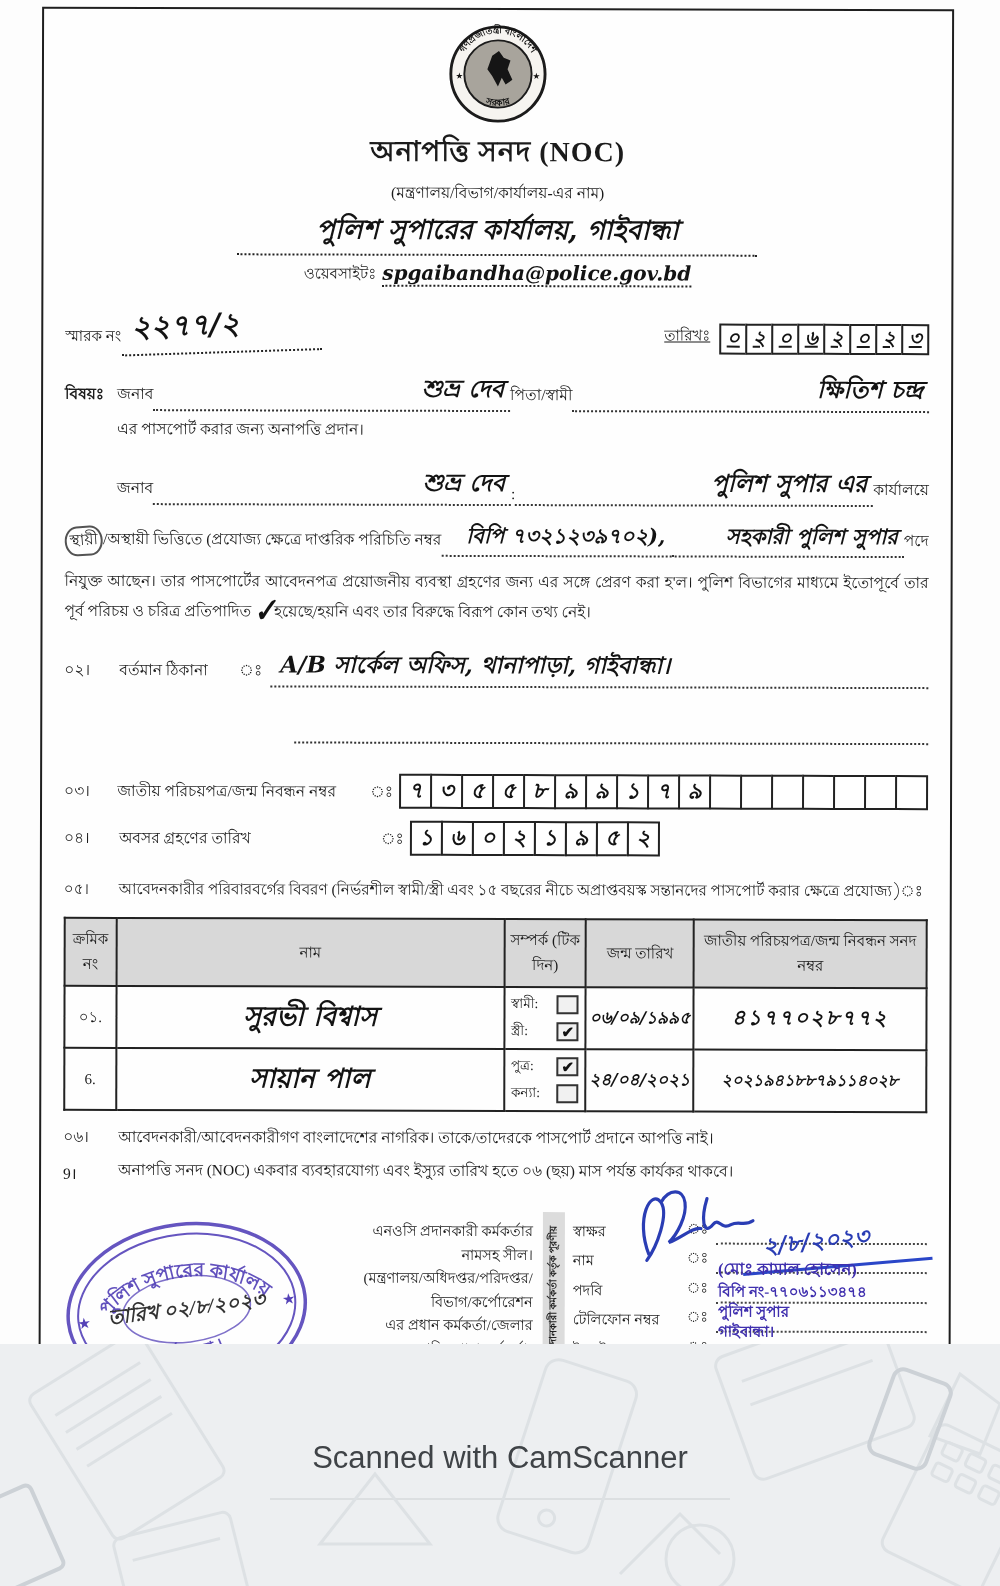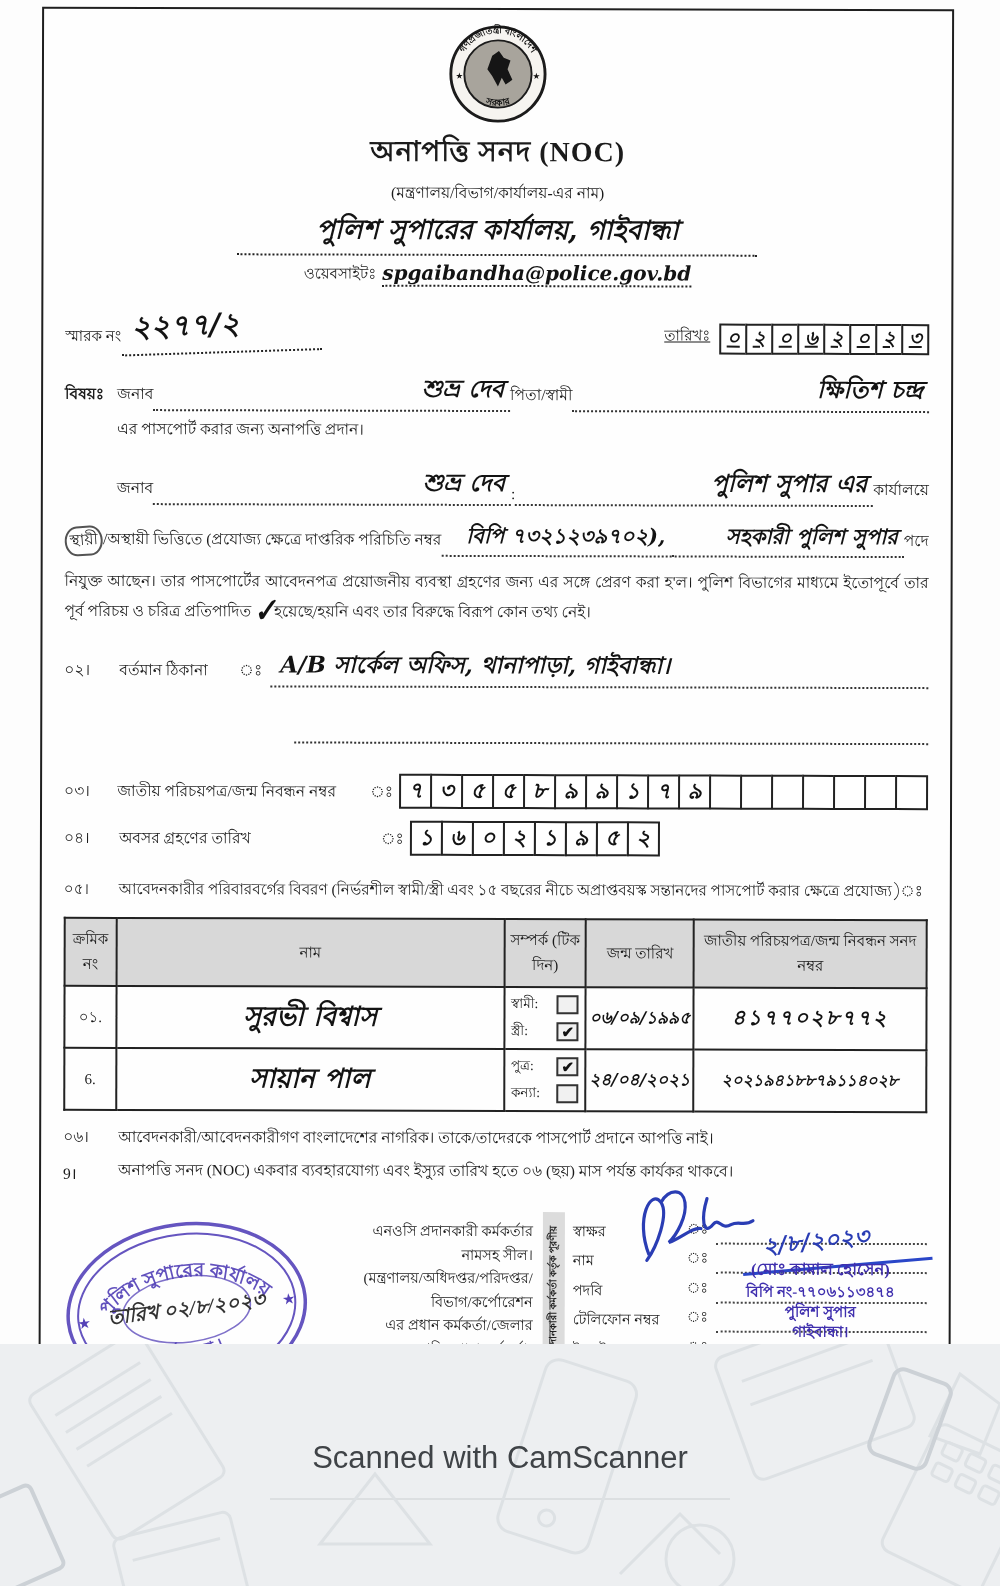--- a/index.html
+++ b/index.html
@@ -93,21 +93,21 @@
     transform:translate(-50%,-50%) rotate(-90deg);
     white-space:nowrap; font-size:10px; font-weight:bold; color:#222;
   }
   .sign-rows { flex:1; padding-top:8px; }
   .sign-row { display:flex; align-items:flex-end; height:29.5px; font-size:14.5px; }
   .sign-row-label { width:112px; }
   .dots { flex:1; border-bottom:2px dotted #444; height:1.1em; }
   .sig-svg { position:absolute; right:170px; top:-26px; }
   .sig-date { position:absolute; right:58px; top:16px; font-size:23px; transform:rotate(-6deg); }
   .sig-line { position:absolute; right:-6px; top:58px; width:190px; border-top:3px solid #2a46c8; transform:rotate(-5deg); }
-  .stamp-text { position:absolute; right:32px; top:52px; text-align:center; color:#3f2fae; line-height:1.35; }
+  .stamp-text { position:absolute; right:60px; top:52px; text-align:left; color:#3f2fae; line-height:1.35; }
   .stamp-name { font-size:16.5px; font-weight:bold; }
   .stamp-line { font-size:15px; font-weight:bold; }
   .oval-stamp { position:absolute; left:-2px; top:8px; transform:rotate(-7deg); opacity:.92; }
   
   .recipient { margin-top:26px; font-size:15.5px; line-height:1.75; }
   .recipient-hw { display:inline-block; min-width:370px; border-bottom:2px dotted #333; font-size:27px; padding-left:16px; }
   .recipient-end { font-size:15.5px; }
   
   .note-bar { margin-top:16px; background:#cfd2d4; text-align:center; font-size:15.5px; padding:8px 4px; }
   

